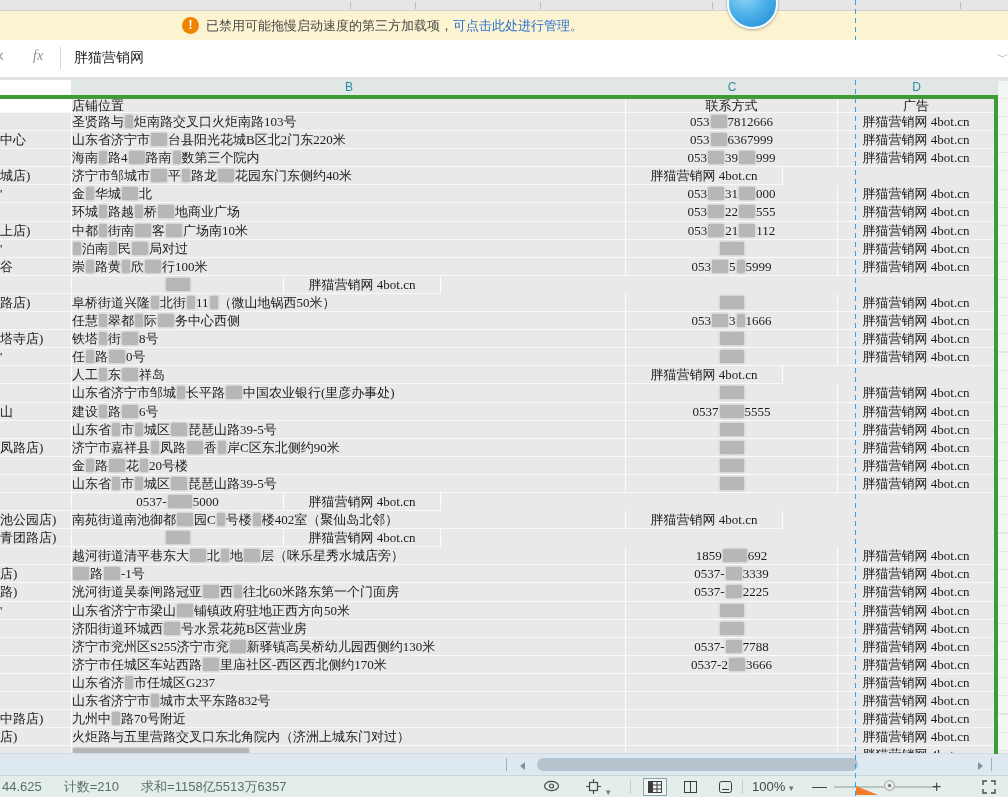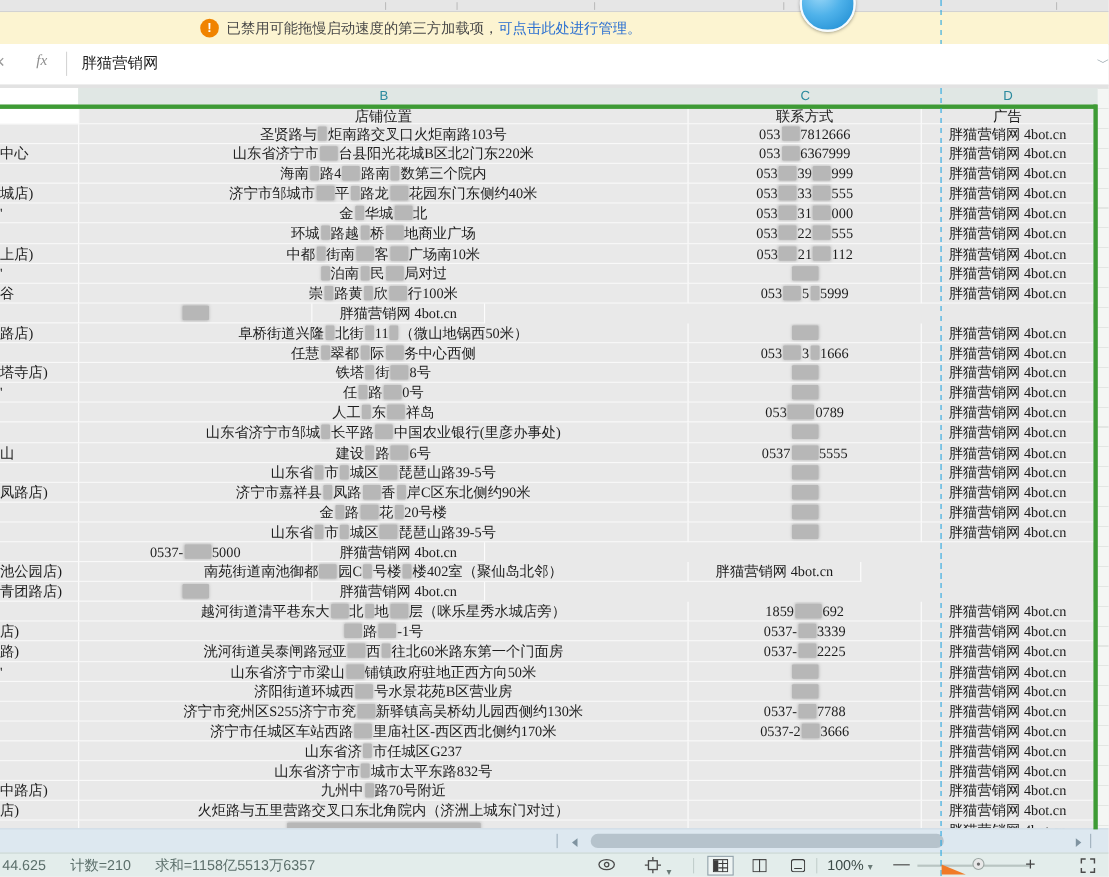--- a/index.html
+++ b/index.html
@@ -41,21 +41,21 @@
 
   
   .grid{position:absolute;left:0;top:99px;width:995px;height:654px;overflow:hidden;background:#e9e9e9;}
   .grid-row{display:flex;height:18.1px;}
   .grid-row.hdr{height:14px;}
   .cell{box-sizing:border-box;border-right:1px solid #fdfdfd;border-bottom:1px solid #f9f9f9;
         overflow:hidden;white-space:nowrap;font-size:13px;color:#1c1c1c;
         font-family:"Liberation Serif","DejaVu Serif",serif;line-height:17px;}
   .hdr .cell{line-height:13px;}
   .cell-a{width:72px;text-align:left;}
-  .cell-b{width:554px;text-align:center;}
+  .cell-b{width:554px;}
   .cell-c{width:212px;text-align:center;}
   .cell-d{width:157px;text-align:center;}
   .cell-a.sel{background:#fff;}
   .redact{display:inline-block;height:13px;background:#b7b7b7;border-radius:1px;
           vertical-align:-2px;margin:0 1px;box-shadow:0 0 3px #b7b7b7;}
 
   
   .sliver{position:absolute;left:998px;top:80px;width:10px;height:673px;background:#f4f6f4;
       background-image:repeating-linear-gradient(to bottom,#e3e6e3 0 1px,#f4f6f4 1px 18.1px);}
 
@@ -157,21 +157,20 @@
         </div>
         <div class="grid-row">
           <div class="cell cell-a"></div>
           <div class="cell cell-b">海南<span class="redact" style="width:8px"></span>路4<span class="redact" style="width:16px"></span>路南<span class="redact" style="width:8px"></span>数第三个院内</div>
           <div class="cell cell-c">053<span class="redact" style="width:16px"></span>39<span class="redact" style="width:16px"></span>999</div>
           <div class="cell cell-d">胖猫营销网 4bot.cn</div>
         </div>
         <div class="grid-row">
           <div class="cell cell-a">城店)</div>
           <div class="cell cell-b">济宁市邹城市<span class="redact" style="width:16px"></span>平<span class="redact" style="width:8px"></span>路龙<span class="redact" style="width:16px"></span>花园东门东侧约40米</div>
-          <div class="cell cell-c">053<span class="redact" style="width:16px"></span>33<span class="redact" style="width:16px"></span>555</div>
           <div class="cell cell-d">胖猫营销网 4bot.cn</div>
         </div>
         <div class="grid-row">
           <div class="cell cell-a">'</div>
           <div class="cell cell-b">金<span class="redact" style="width:8px"></span>华城<span class="redact" style="width:16px"></span>北</div>
           <div class="cell cell-c">053<span class="redact" style="width:16px"></span>31<span class="redact" style="width:16px"></span>000</div>
           <div class="cell cell-d">胖猫营销网 4bot.cn</div>
         </div>
         <div class="grid-row">
           <div class="cell cell-a"></div>
@@ -222,21 +221,20 @@
         </div>
         <div class="grid-row">
           <div class="cell cell-a">'</div>
           <div class="cell cell-b">任<span class="redact" style="width:8px"></span>路<span class="redact" style="width:16px"></span>0号</div>
           <div class="cell cell-c"><span class="redact" style="width:24px"></span></div>
           <div class="cell cell-d">胖猫营销网 4bot.cn</div>
         </div>
         <div class="grid-row">
           <div class="cell cell-a"></div>
           <div class="cell cell-b">人工<span class="redact" style="width:8px"></span>东<span class="redact" style="width:16px"></span>祥岛</div>
-          <div class="cell cell-c">053<span class="redact" style="width:24px"></span>0789</div>
           <div class="cell cell-d">胖猫营销网 4bot.cn</div>
         </div>
         <div class="grid-row">
           <div class="cell cell-a"></div>
           <div class="cell cell-b">山东省济宁市邹城<span class="redact" style="width:8px"></span>长平路<span class="redact" style="width:16px"></span>中国农业银行(里彦办事处)</div>
           <div class="cell cell-c"><span class="redact" style="width:24px"></span></div>
           <div class="cell cell-d">胖猫营销网 4bot.cn</div>
         </div>
         <div class="grid-row">
           <div class="cell cell-a">山</div>

